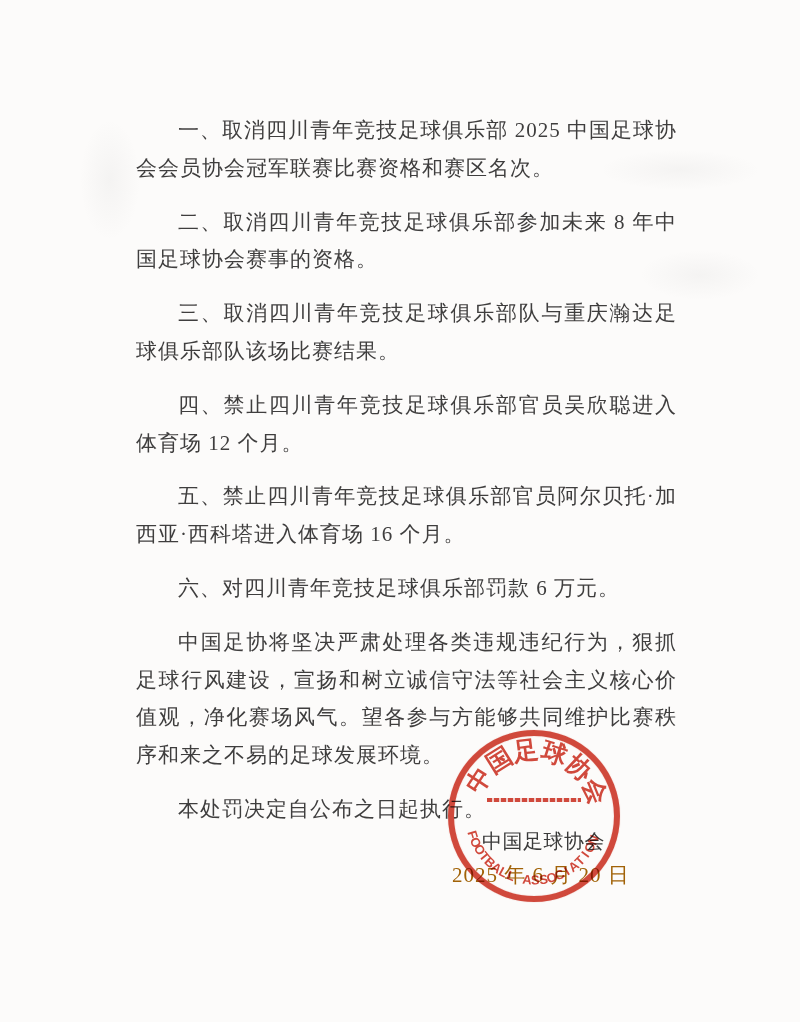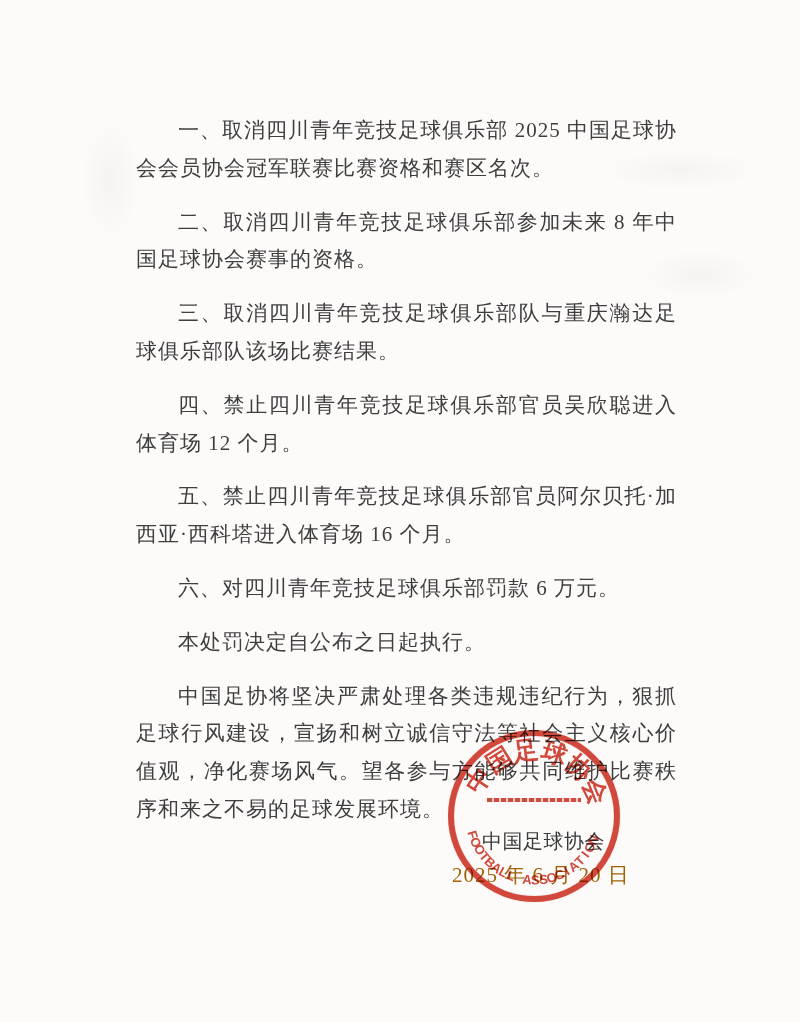--- a/index.html
+++ b/index.html
@@ -82,22 +82,22 @@
   <div class="smudge sm2"></div>
   <div class="smudge sm3"></div>
 
   <div class="doc-body">
       <p>一、取消四川青年竞技足球俱乐部 2025 中国足球协会会员协会冠军联赛比赛资格和赛区名次。</p>
       <p>二、取消四川青年竞技足球俱乐部参加未来 8 年中国足球协会赛事的资格。</p>
       <p>三、取消四川青年竞技足球俱乐部队与重庆瀚达足球俱乐部队该场比赛结果。</p>
       <p>四、禁止四川青年竞技足球俱乐部官员吴欣聪进入体育场 12 个月。</p>
       <p>五、禁止四川青年竞技足球俱乐部官员阿尔贝托·加西亚·西科塔进入体育场 16 个月。</p>
       <p>六、对四川青年竞技足球俱乐部罚款 6 万元。</p>
+      <p>中国足协将坚决严肃处理各类违规违纪行为，狠抓足球行风建设，宣扬和树立诚信守法等社会主义核心价值观，净化赛场风气。望各参与方能够共同维护比赛秩序和来之不易的足球发展环境。</p>
       <p>本处罚决定自公布之日起执行。</p>
-      <p>中国足协将坚决严肃处理各类违规违纪行为，狠抓足球行风建设，宣扬和树立诚信守法等社会主义核心价值观，净化赛场风气。望各参与方能够共同维护比赛秩序和来之不易的足球发展环境。</p>
     </div>
 
   <div class="sig-line">中国足球协会</div>
   <div class="date-line">2025 年 6 月 20 日</div>
 
   <div class="seal">
     <div class="seal-ring"></div>
     <div class="arc-anchor">
         <span class="arc-ch seal-top-arc-ch" style="transform: translate(-50%, -50%) rotate(-57deg) translateY(-66px);">中</span>
         <span class="arc-ch seal-top-arc-ch" style="transform: translate(-50%, -50%) rotate(-32deg) translateY(-66px);">国</span>

